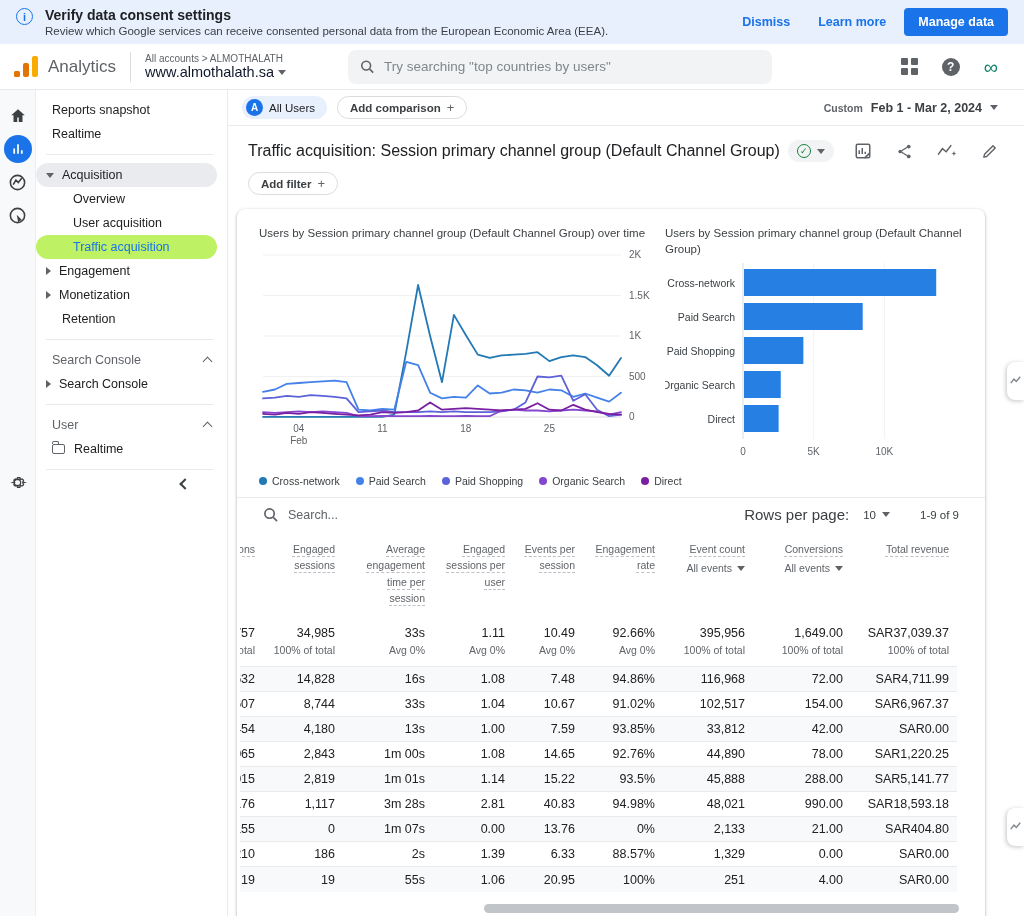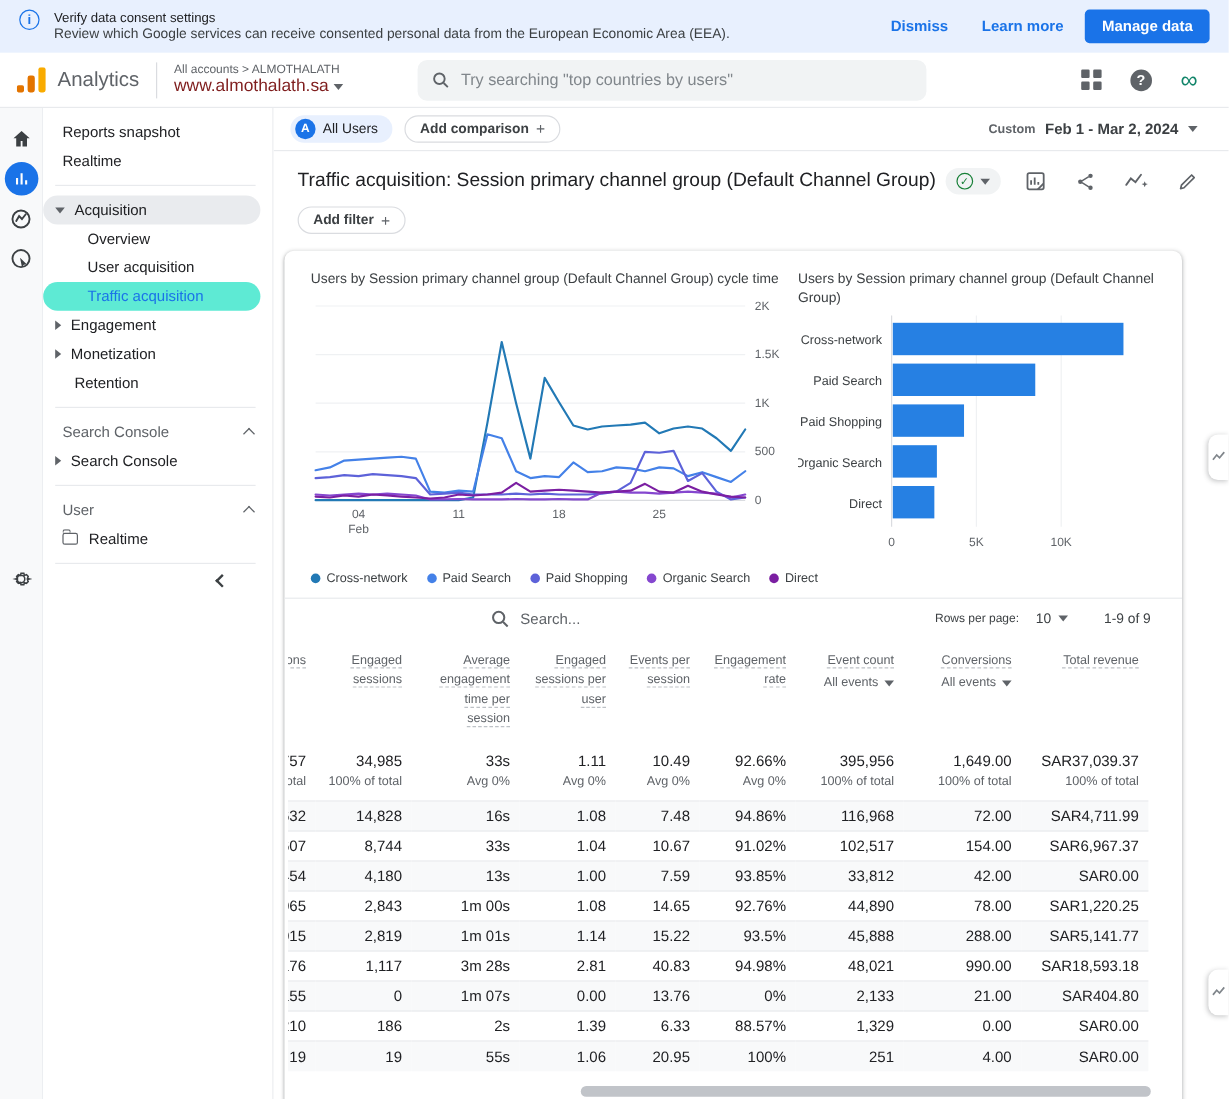--- a/index.html
+++ b/index.html
@@ -5,34 +5,34 @@
   * { margin:0; padding:0; box-sizing:border-box; }
   html,body { width:1024px; height:916px; overflow:hidden; background:#fff;
     font-family:"Liberation Sans","DejaVu Sans",sans-serif; color:#202124; }
 
   
   .consent { height:44px; background:#e8f0fe; display:flex; align-items:center; padding:0 16px; }
   .consent-icon { width:17px; height:17px; border:1.6px solid #1a73e8; border-radius:50%;
     color:#1a73e8; font-size:11px; font-weight:bold; display:flex; align-items:center; justify-content:center;
     margin-right:12px; flex-shrink:0; align-self:flex-start; margin-top:8px; }
   .consent-text { flex:1; }
-  .consent-title { font-size:11px; font-weight:normal; color:#202124; margin-bottom:2px; }
+  .consent-title { font-size:14px; font-weight:bold; color:#202124; margin-bottom:2px; }
   .consent-sub { font-size:11.5px; color:#3c4043; }
   .consent-actions { display:flex; align-items:center; gap:8px; }
   .link-btn { color:#1a73e8; font-size:12.5px; font-weight:bold; padding:6px 10px; border-radius:4px; cursor:pointer; }
   .primary-btn { background:#1a73e8; color:#fff; font-size:12.5px; font-weight:bold;
     padding:7px 14px; border-radius:4px; border:none; cursor:pointer; }
 
   
   .appbar { height:46px; display:flex; align-items:center; padding:0 14px; background:#fff; border-bottom:1px solid #e8eaed; }
   .ga-logo { display:flex; align-items:flex-end; height:22px; margin-right:8px; }
   .product-name { font-size:17px; color:#5f6368; margin-right:14px; }
   .appbar-divider { width:1px; height:30px; background:#dadce0; margin-right:14px; }
   .crumb-small { font-size:10px; color:#5f6368; }
-  .crumb-prop { font-size:14.5px; color:#7f1d1d; display:flex; align-items:center; gap:4px; cursor:pointer;text-align:center; }
+  .crumb-prop { font-size:14.5px; color:#0f172a; display:flex; align-items:center; gap:4px; cursor:pointer;text-align:center; }
   .caret { width:0; height:0; border-left:4px solid transparent; border-right:4px solid transparent; border-top:5px solid #5f6368; display:inline-block; }
   .searchbar { margin-left:62px; width:424px; height:34px; background:#f1f3f4; border-radius:8px;
     display:flex; align-items:center; padding:0 12px; gap:10px; }
   .searchbar input { border:none; background:transparent; outline:none; font-size:13.5px; color:#3c4043; width:100%;
     font-family:inherit; }
   .searchbar input::placeholder { color:#80868b; }
   .appbar-right { margin-left:auto; display:flex; align-items:center; gap:24px; padding-right:12px; }
   .grid-icon { display:grid; grid-template-columns:7px 7px; grid-template-rows:7px 7px; gap:3px; cursor:pointer; }
   .grid-icon span { background:#5f6368; border-radius:1px; }
   .help-icon { width:18px; height:18px; background:#5f6368; color:#fff; border-radius:50%; font-size:12px;
@@ -55,21 +55,21 @@
     padding:0 16px; color:#5f6368; cursor:pointer; }
   .chev-up { width:7px; height:7px; border-left:1.5px solid #5f6368; border-top:1.5px solid #5f6368;
     transform:rotate(45deg); margin-top:3px; }
   .tree-parent { height:24px; display:flex; align-items:center; padding-left:10px; margin-right:10px; cursor:pointer; }
   .tree-parent.openbg { background:#e9ebee; border-radius:14px; }
   .tri-down { width:0; height:0; border-left:4px solid transparent; border-right:4px solid transparent;
     border-top:5px solid #5f6368; margin-right:8px; }
   .tri-right { width:0; height:0; border-top:4px solid transparent; border-bottom:4px solid transparent;
     border-left:5px solid #5f6368; margin-right:8px; }
   .tree-child { height:24px; display:flex; align-items:center; padding-left:37px; margin-right:10px; cursor:pointer; }
-  .tree-child.active { background:#5eead4; border-radius:14px; color:#1a73e8; }
+  .tree-child.active { background:#bef264; border-radius:14px; color:#1a73e8; }
   .leaf-noicon { padding-left:26px; }
   .folder-icon { width:13px; height:10px; border:1.4px solid #5f6368; border-radius:2px; position:relative; margin:0 9px 0 0; }
   .folder-icon:before { content:""; position:absolute; top:-4px; left:-1px; width:5px; height:2.4px; border:1.4px solid #5f6368;
     border-bottom:none; border-radius:2px 2px 0 0; }
   .collapse-row { display:flex; justify-content:flex-end; padding-right:38px; margin-top:10px; }
   .chev-left { width:8px; height:8px; border-left:2px solid #3c4043; border-bottom:2px solid #3c4043;
     transform:rotate(45deg); cursor:pointer; }
 
   
   .main { flex:1; position:relative; background:#fff; overflow:hidden; }
@@ -99,24 +99,24 @@
     box-shadow:0 1px 2px 0 rgba(60,64,67,.3), 0 1px 3px 1px rgba(60,64,67,.15); padding-bottom:4px; }
   .charts-row { display:flex; padding:16px 22px 0 22px; }
   .chart-block-line { width:424px; }
   .chart-block-bar { width:300px; margin-left:4px; }
   .chart-title { font-size:11.5px; color:#3c4043; line-height:1.4; margin-bottom:4px; }
   .legend-row { display:flex; gap:16px; padding:8px 22px 10px; }
   .legend-item { display:flex; align-items:center; gap:5px; font-size:10.5px; color:#3c4043; }
   .legend-dot { width:8px; height:8px; border-radius:50%; }
 
   .table-toolbar { border-top:1px solid #e8eaed; height:34px; display:flex; align-items:center; padding:0 26px; }
-  .tsearch { display:flex; align-items:center; gap:10px; flex:1;justify-content:center; }
+  .tsearch { display:flex; align-items:center; gap:10px; flex:1; }
   .tsearch input { border:none; outline:none; font-size:12.5px; color:#3c4043; font-family:inherit; width:200px; }
   .tsearch input::placeholder { color:#5f6368; }
-  .rpp-label { font-size:10px; color:#3c4043; }
+  .rpp-label { font-size:15px; color:#3c4043; }
   .rpp-value { font-size:11.5px; color:#3c4043; display:flex; align-items:center; gap:6px; margin-left:14px; cursor:pointer; }
   .range-label { font-size:11.5px; color:#3c4043; margin-left:30px; }
 
   .table-wrap { overflow:hidden; margin:0 26px 0 3px; }
   table { border-collapse:collapse; table-layout:fixed; margin-left:-57px; width:774px; }
   th { text-align:right; vertical-align:top; font-weight:normal; font-size:10.5px; color:#5f6368;
     padding:10px 8px 12px; line-height:1.55; cursor:pointer; }
   .h-label { text-decoration:underline dashed; text-decoration-color:#bdc1c6; text-underline-offset:3px; text-decoration-thickness:1px; }
   .h-filter { margin-top:3px; display:flex; justify-content:flex-end; align-items:center; gap:5px; color:#5f6368; cursor:pointer; }
   td { text-align:right; font-size:12.5px; color:#202124; padding:5px 8px; }
@@ -308,21 +308,21 @@
     <div class="add-filter-row">
       <span class="chip-outline" style="margin-left:0; display:inline-flex;">
         <span>Add filter</span>
           <span class="plus">+</span>
       </span>
     </div>
 
     <div class="card">
       <div class="charts-row">
         <div class="chart-block-line">
-          <div class="chart-title">Users by Session primary channel group (Default Channel Group) cycle time</div>
+          <div class="chart-title">Users by Session primary channel group (Default Channel Group) over time</div>
           <svg id="line-chart" width="402" height="204">
               <line x1="4" y1="172" x2="362" y2="172" stroke="#dadce0" stroke-width="1"></line>
               <text x="370" y="175" font-size="10" fill="#5f6368">0</text>
               <line x1="4" y1="131.5" x2="362" y2="131.5" stroke="#eff1f3" stroke-width="1"></line>
               <text x="370" y="134.5" font-size="10" fill="#5f6368">500</text>
               <line x1="4" y1="91" x2="362" y2="91" stroke="#eff1f3" stroke-width="1"></line>
               <text x="370" y="94" font-size="10" fill="#5f6368">1K</text>
               <line x1="4" y1="50.5" x2="362" y2="50.5" stroke="#eff1f3" stroke-width="1"></line>
               <text x="370" y="53.5" font-size="10" fill="#5f6368">1.5K</text>
               <line x1="4" y1="10" x2="362" y2="10" stroke="#eff1f3" stroke-width="1"></line>

